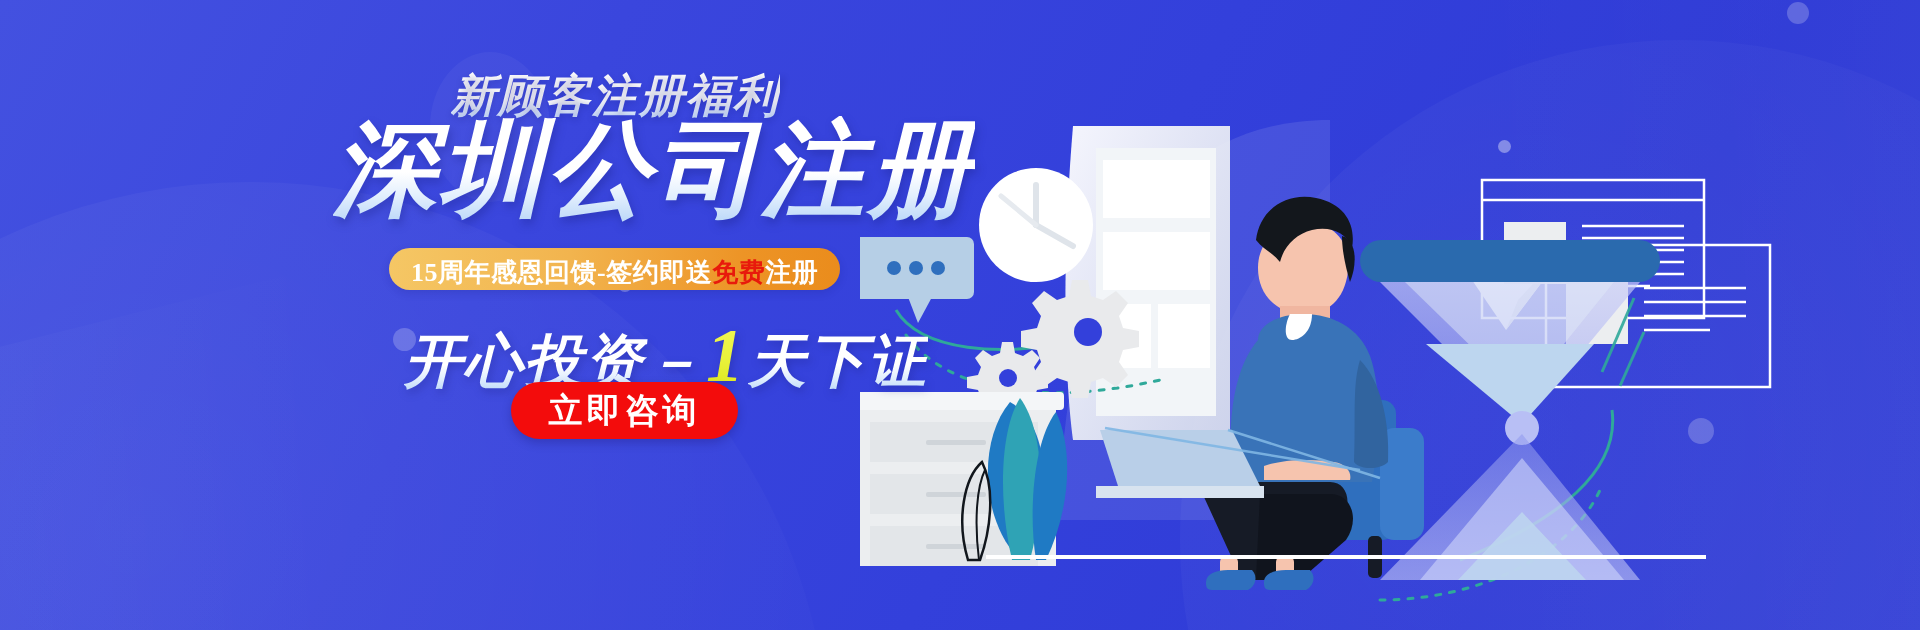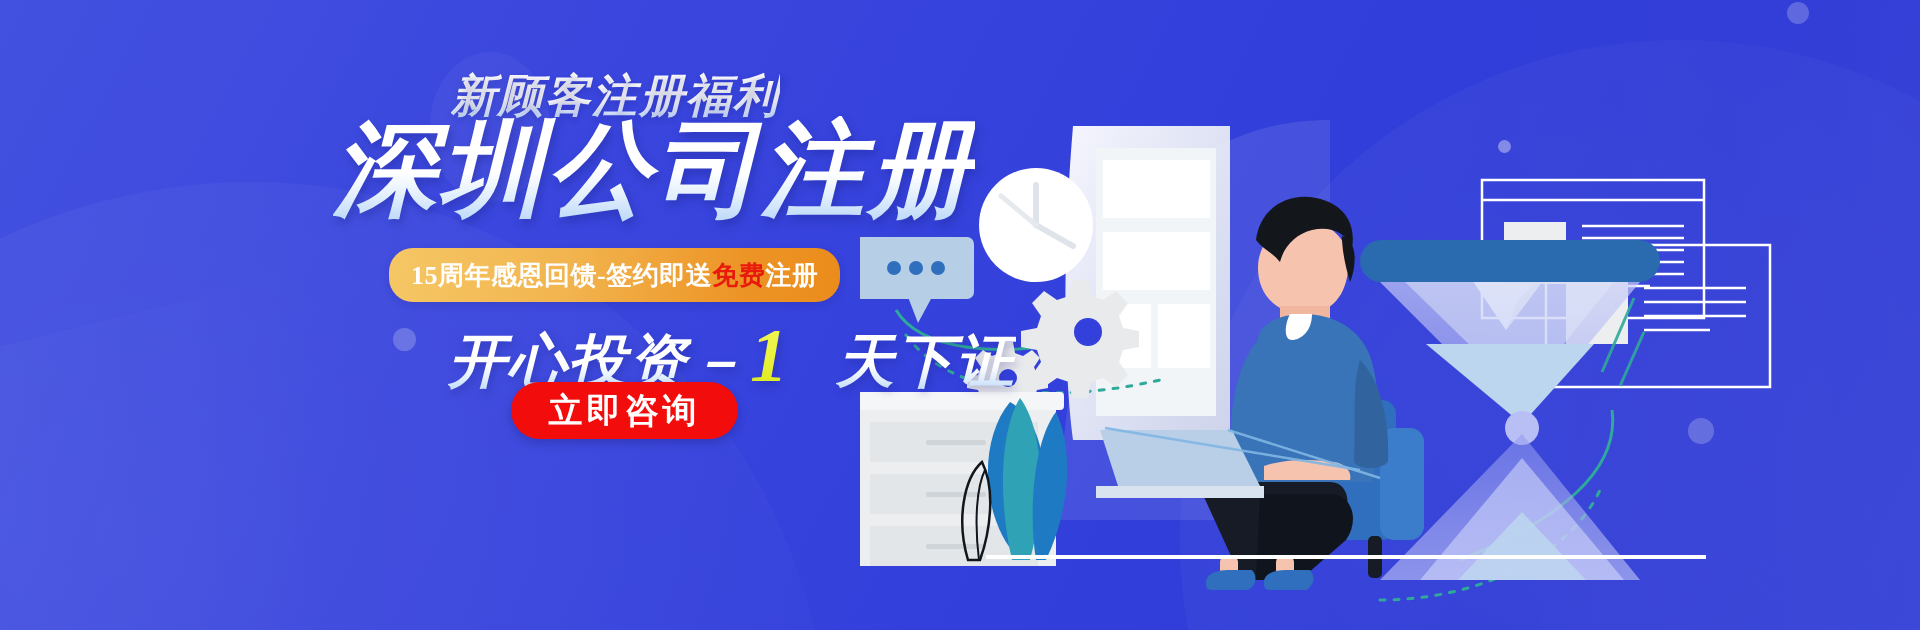--- a/index.html
+++ b/index.html
@@ -91,25 +91,25 @@
     -webkit-background-clip: text;
     background-clip: text;
     -webkit-text-fill-color: transparent;
     filter: drop-shadow(2px 5px 5px rgba(22,28,120,0.33));
     white-space: nowrap;
   }
 
   .pill {
     position: absolute;
     left: 389px; top: 248px;
-    height: 54px;
+    height: 42px;
     padding: 0 22px;
     border-radius: 24px;
     display: flex;
-    align-items: center;
+    align-items: flex-end;
     justify-content: center;
     background: linear-gradient(95deg, #f5c765 0%, #f2b44e 40%, #ed9426 78%, #ea8c1c 100%);
     box-shadow: 0 3px 8px rgba(20,25,110,0.16);
   }
   .pill span {
     font-size: 26px;
     font-weight: bold;
     color: #ffffff;
     letter-spacing: 0.5px;
     white-space: nowrap;
@@ -124,21 +124,20 @@
     font-style: italic;
     letter-spacing: 2px;
     white-space: nowrap;
   }
   .subline .w {
     background: linear-gradient(180deg, #ffffff 0%, #ffffff 55%, #ddecfd 78%, #b6d4f7 100%);
     -webkit-background-clip: text;
     background-clip: text;
     -webkit-text-fill-color: transparent;
     filter: drop-shadow(2px 4px 4px rgba(22,28,120,0.3));
-    margin-left: 44px;
   }
   .subline .num {
     font-size: 76px;
     background: linear-gradient(180deg, #f2f75c 0%, #e9f23b 55%, #d9e618 100%);
     -webkit-background-clip: text;
     background-clip: text;
     -webkit-text-fill-color: transparent;
     filter: drop-shadow(2px 4px 4px rgba(22,28,120,0.3));
     padding: 0 2px;
   }

